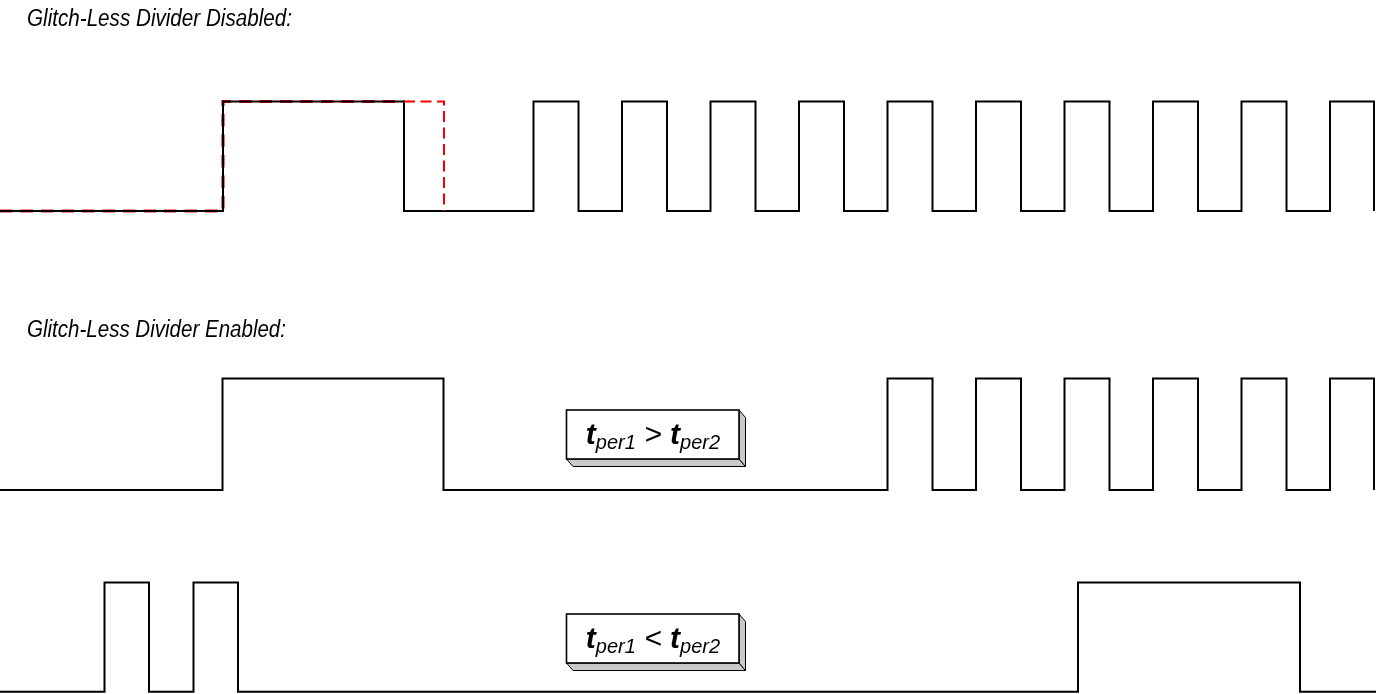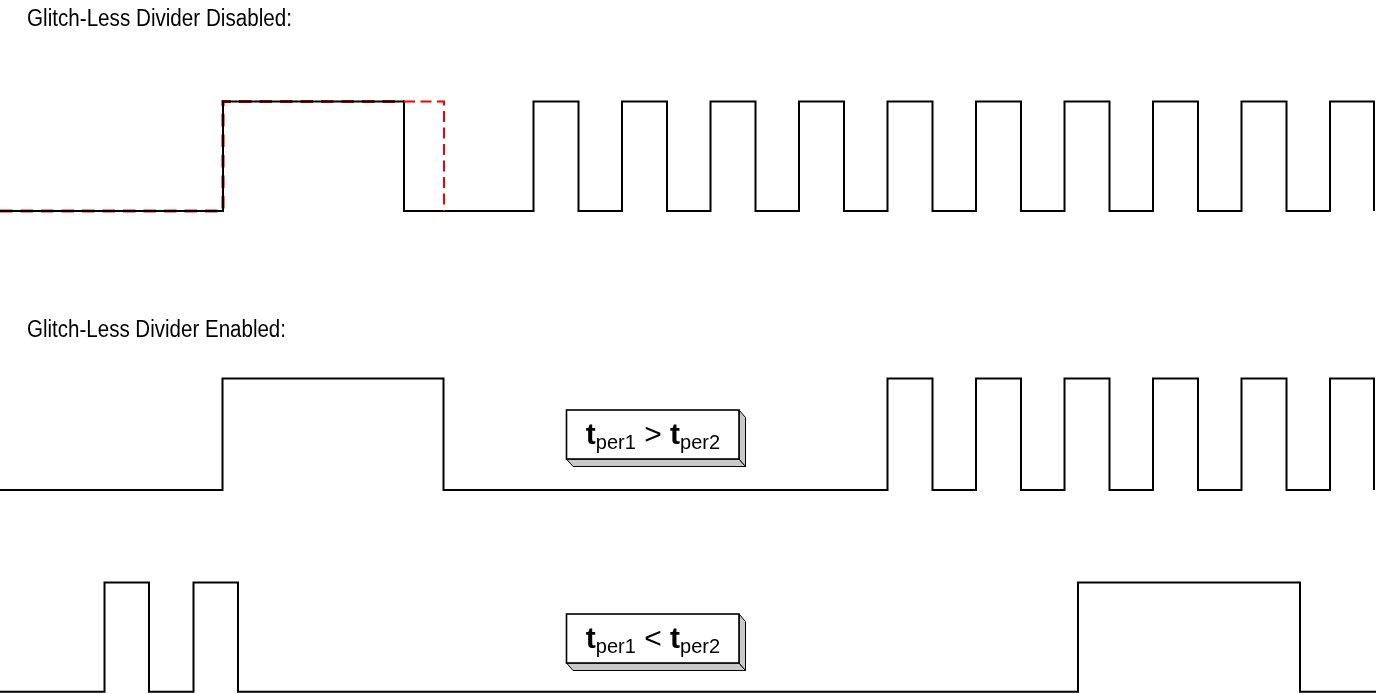--- a/index.html
+++ b/index.html
@@ -1,17 +1,17 @@
 <!DOCTYPE html>
 <html><head>
 <meta charset="utf-8">
 <style>
   html,body{margin:0;padding:0;background:#ffffff;}
   .page{position:relative;width:1376px;height:694px;background:#ffffff;overflow:hidden;
-        font-family:"Liberation Sans", sans-serif;}
+        font-family:"Liberation Sans", sans-serif;font-style:italic;}
   svg{position:absolute;left:0;top:0;}
 </style>
 </head>
 <body>
 
 <div class="page">
 <svg width="1376" height="694" viewBox="0 0 1376 694">
 
   <text x="27" y="26" font-size="23.5" textLength="265" lengthAdjust="spacingAndGlyphs" fill="#000000">Glitch-Less Divider Disabled:</text>
 

